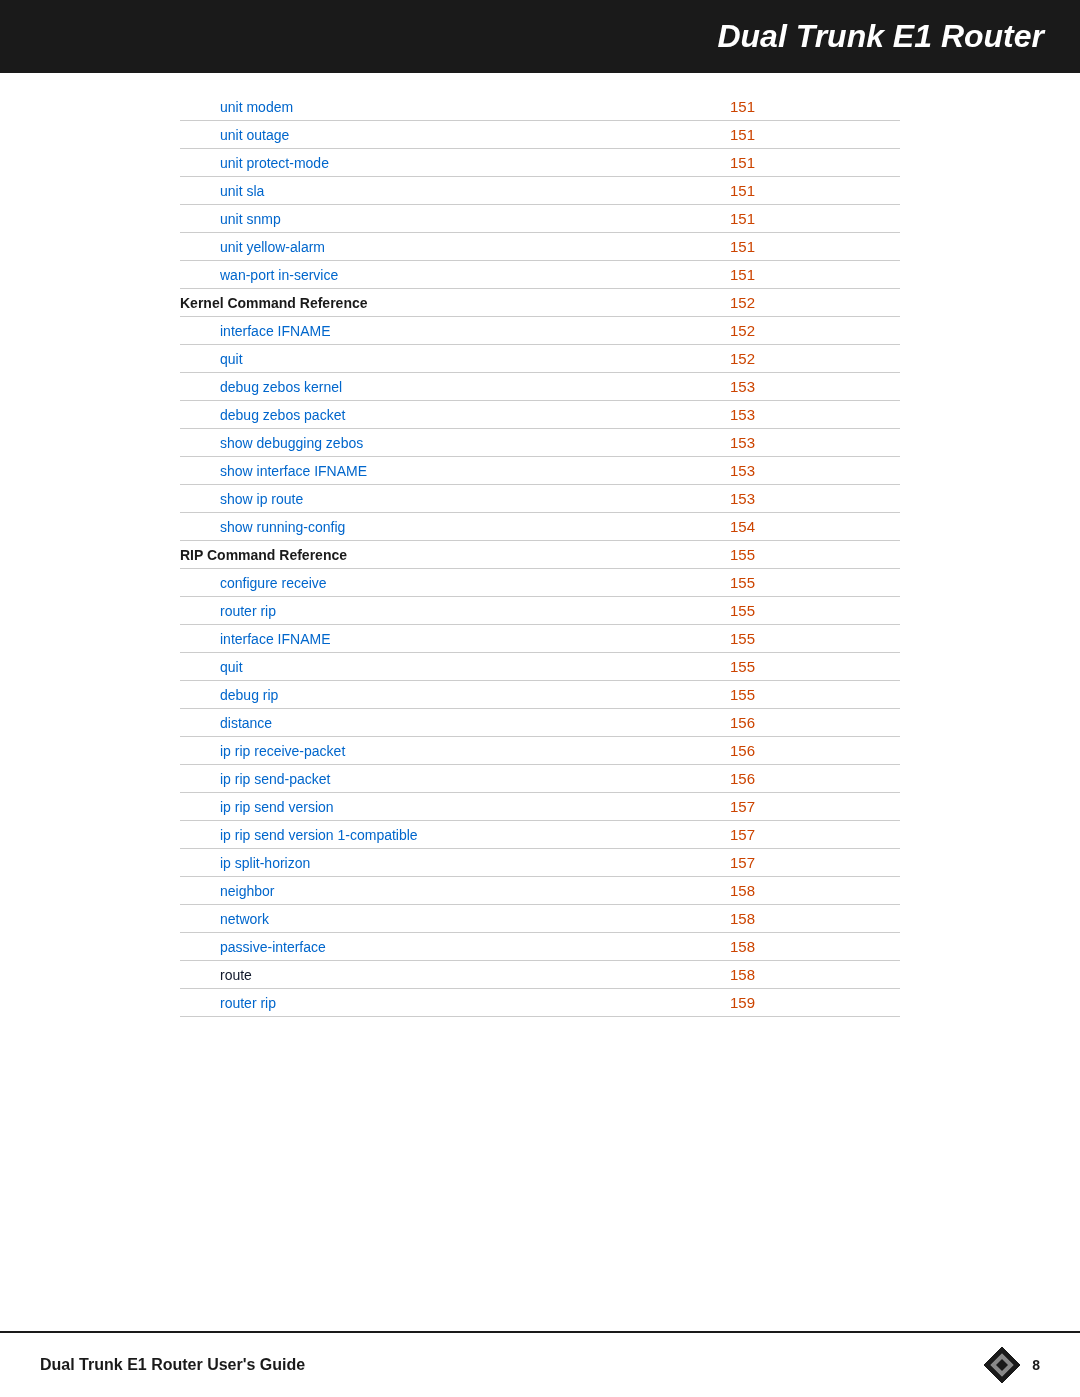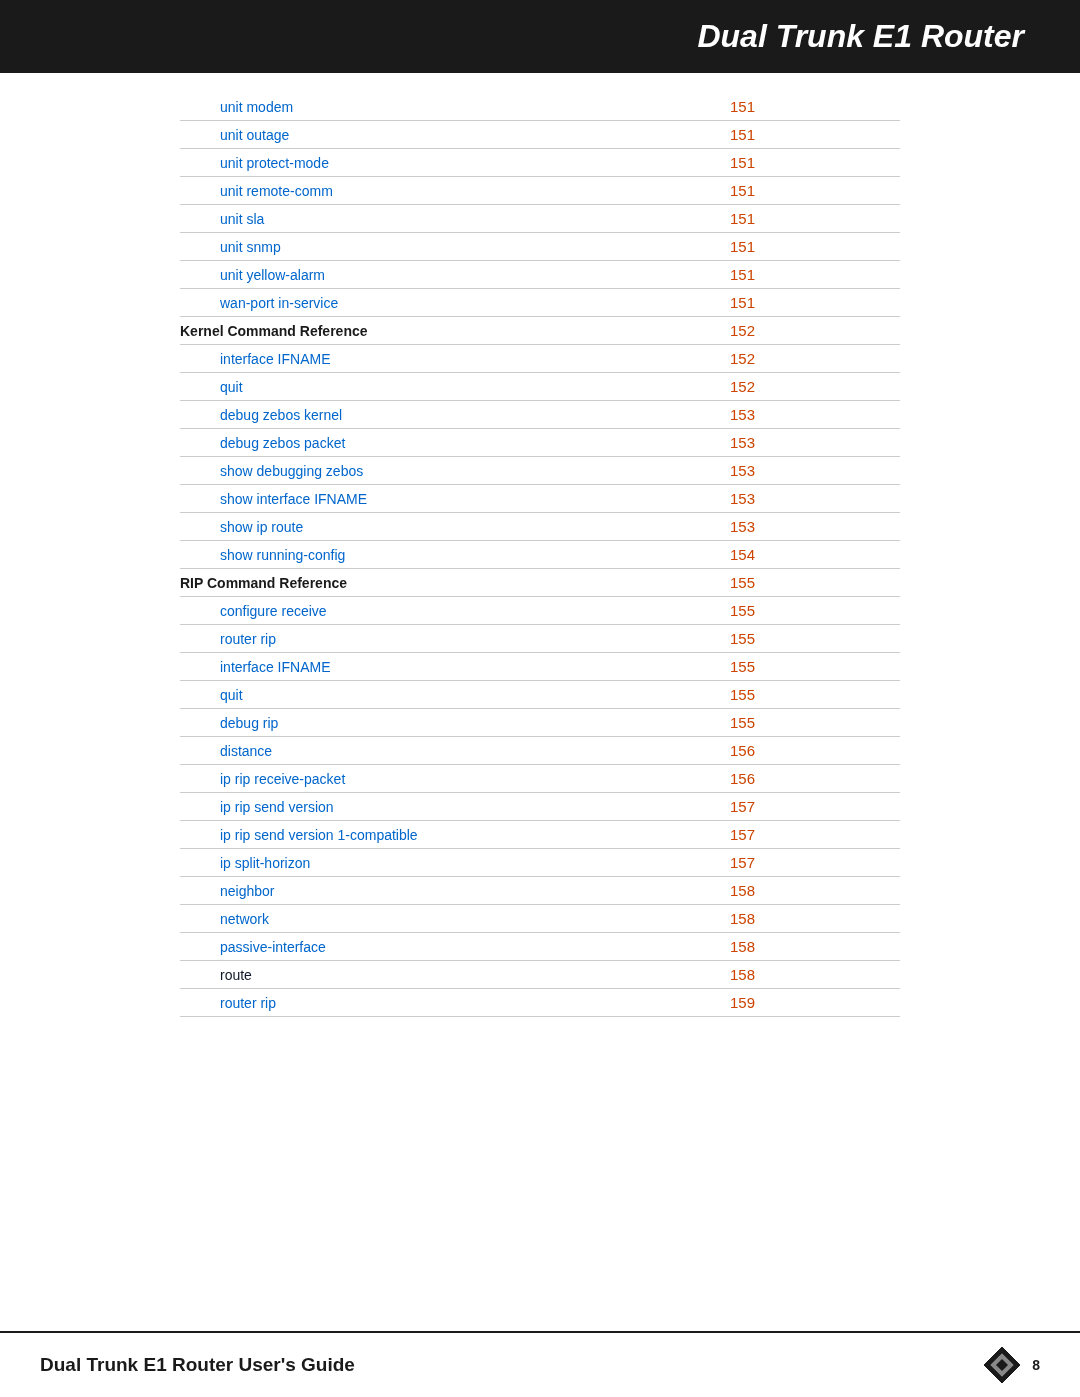--- a/index.html
+++ b/index.html
@@ -8,21 +8,21 @@
       font-family: Arial, sans-serif;
       width: 1080px;
       min-height: 1397px;
       position: relative;
     }
 
     
     .header {
       background: #1a1a1a;
       text-align: right;
-      padding: 18px 56px;
+      padding: 18px 36px;
     }
     .header-title {
       color: #fff;
       font-size: 32px;
       font-weight: bold;
       font-style: italic;
     }
 
     
     .content {
@@ -72,21 +72,21 @@
       bottom: 0;
       left: 0;
       right: 0;
       border-top: 2px solid #1a1a1a;
       padding: 12px 40px;
       display: flex;
       align-items: center;
       justify-content: space-between;
     }
     .footer-left {
-      font-size: 19px;
+      font-size: 16px;
       font-weight: bold;
       color: #1a1a1a;
     }
     .footer-center {
       font-size: 13px;
       font-weight: bold;
       color: #1a1a1a;
       text-align: center;
       flex: 1;
       margin-left: 80px;
@@ -123,24 +123,20 @@
         </tr>
         <tr class="indented">
           <td style="color: rgb(0, 102, 204);">unit outage</td>
           <td style="color: rgb(204, 68, 0);">151</td>
         </tr>
         <tr class="indented">
           <td style="color: rgb(0, 102, 204);">unit protect-mode</td>
           <td style="color: rgb(204, 68, 0);">151</td>
         </tr>
         <tr class="indented">
-          <td style="color: rgb(0, 102, 204);">unit remote-comm</td>
-          <td style="color: rgb(204, 68, 0);">151</td>
-        </tr>
-        <tr class="indented">
           <td style="color: rgb(0, 102, 204);">unit sla</td>
           <td style="color: rgb(204, 68, 0);">151</td>
         </tr>
         <tr class="indented">
           <td style="color: rgb(0, 102, 204);">unit snmp</td>
           <td style="color: rgb(204, 68, 0);">151</td>
         </tr>
         <tr class="indented">
           <td style="color: rgb(0, 102, 204);">unit yellow-alarm</td>
           <td style="color: rgb(204, 68, 0);">151</td>
@@ -208,20 +204,24 @@
         <tr class="indented">
           <td style="color: rgb(0, 102, 204);">debug rip</td>
           <td style="color: rgb(204, 68, 0);">155</td>
         </tr>
         <tr class="indented">
           <td style="color: rgb(0, 102, 204);">distance</td>
           <td style="color: rgb(204, 68, 0);">156</td>
         </tr>
         <tr class="indented">
           <td style="color: rgb(0, 102, 204); margin-top: 32px;">ip rip receive-packet</td>
+          <td style="color: rgb(204, 68, 0);">156</td>
+        </tr>
+        <tr class="indented">
+          <td style="color: rgb(0, 102, 204);">ip rip send-packet</td>
           <td style="color: rgb(204, 68, 0);">156</td>
         </tr>
         <tr class="indented">
           <td style="color: rgb(0, 102, 204);">ip rip send version</td>
           <td style="color: rgb(204, 68, 0);">157</td>
         </tr>
         <tr class="indented">
           <td style="color: rgb(0, 102, 204);">ip rip send version 1-compatible</td>
           <td style="color: rgb(204, 68, 0);">157</td>
         </tr>

